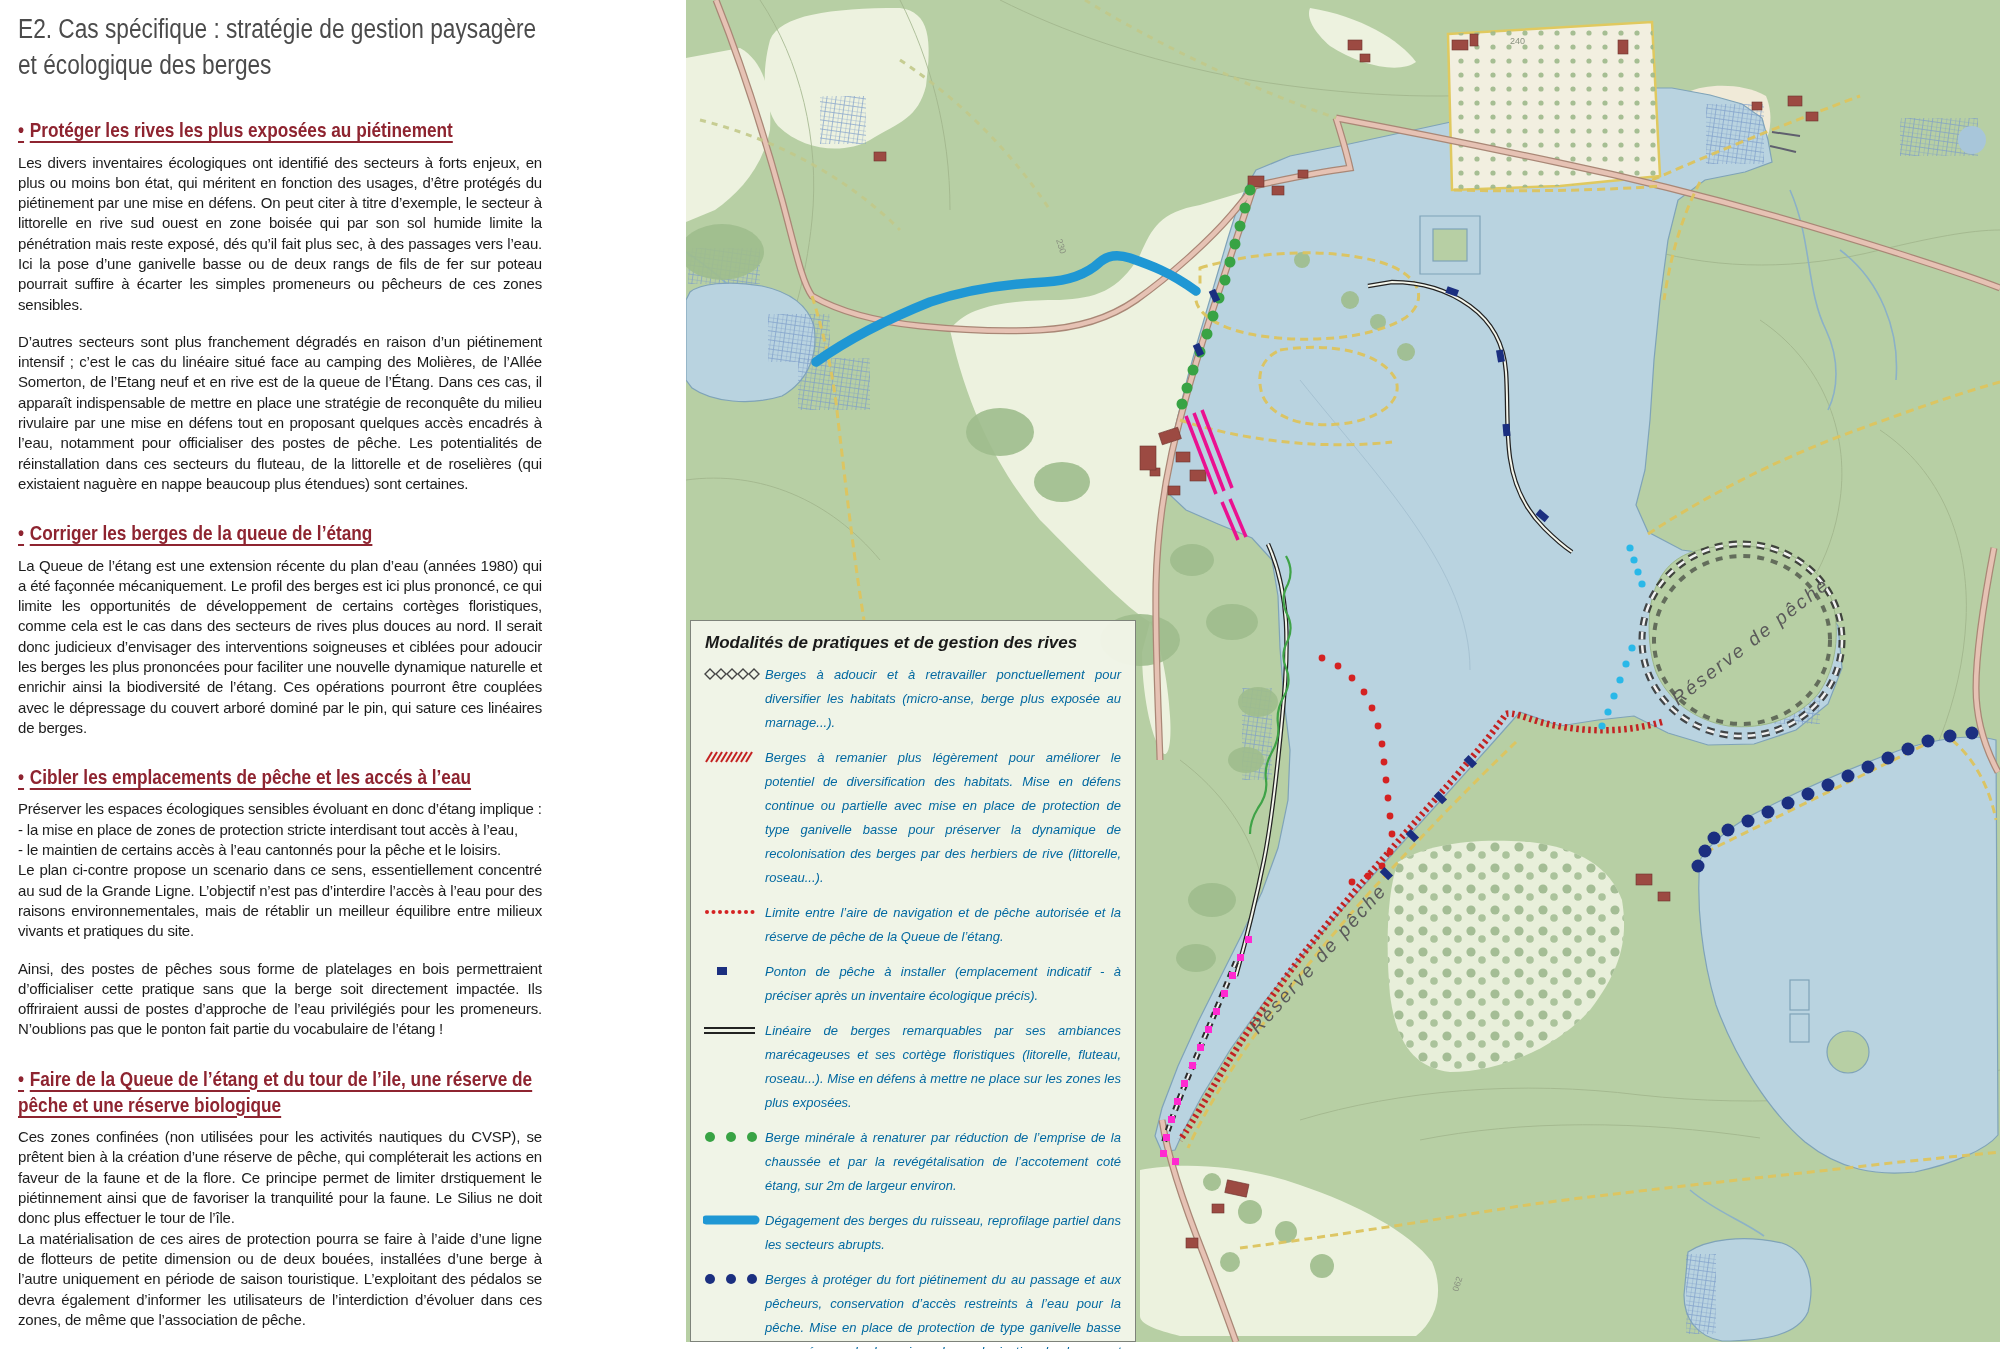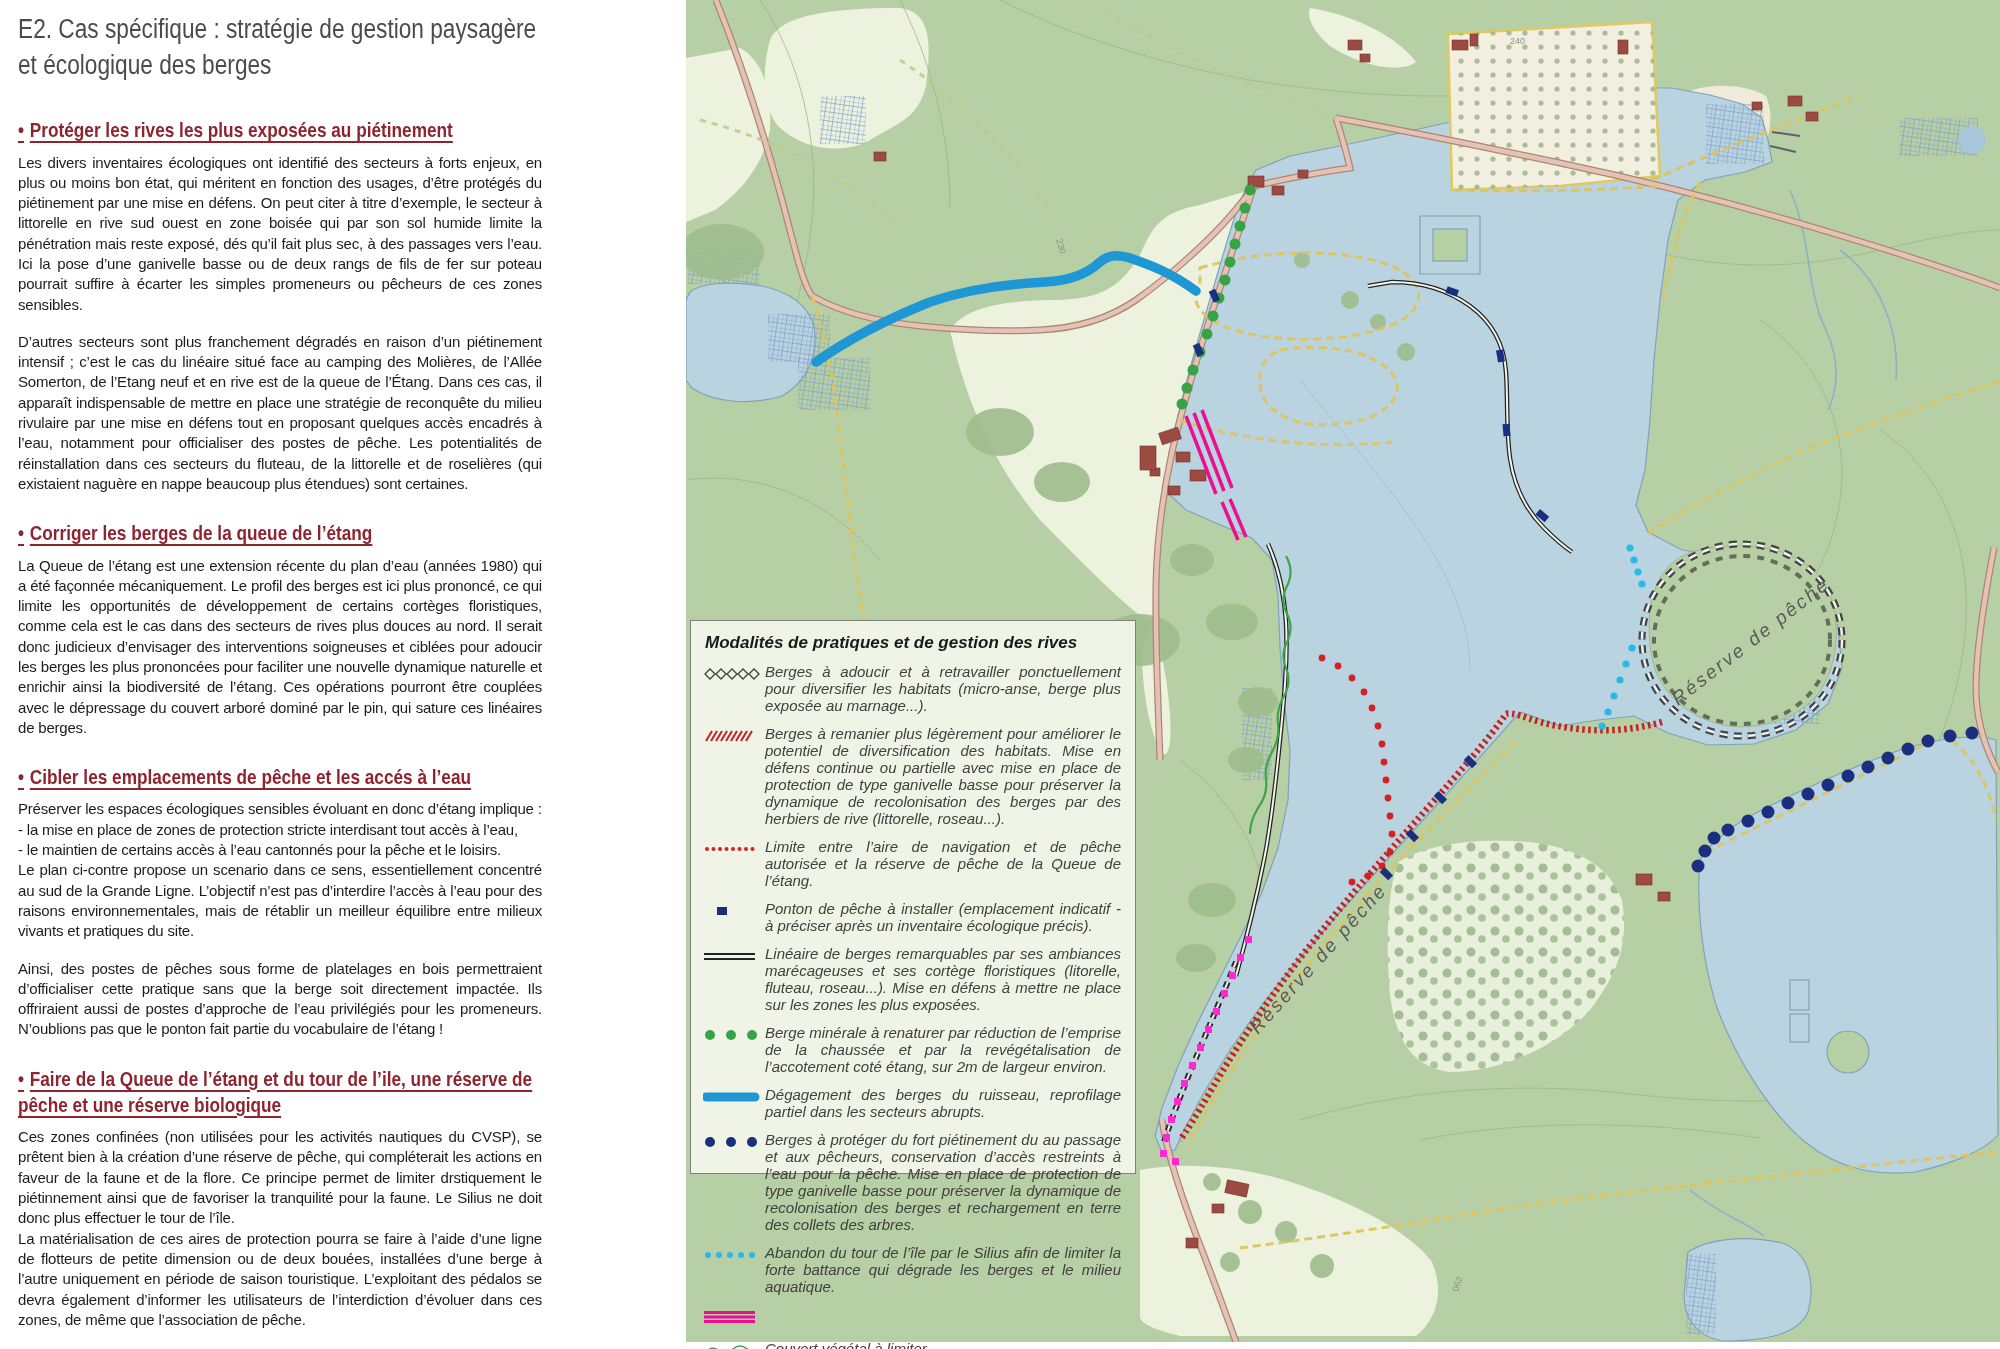--- a/index.html
+++ b/index.html
@@ -17,29 +17,29 @@
             text-underline-offset:4px;text-decoration-thickness:1.5px;}
   .sec-head .blt{margin-right:7px;}
   .doc-col p{font-size:15px;line-height:20.3px;letter-spacing:-0.2px;
              text-align:justify;margin:17px 0;}
   .doc-col p.tight{margin:0;}
   .doc-col p.first{margin-top:0;}
   
   .map-wrap{position:absolute;left:686px;top:0;width:1314px;height:1342px;}
   .map-wrap svg{display:block;}
   
-  .legend{position:absolute;left:690px;top:620px;width:446px;height:554px;
+  .legend{position:absolute;left:690px;top:620px;width:446px;height:722px;
           background:rgba(243,246,235,0.94);border:1.5px solid #7e837a;
           box-sizing:border-box;padding:10px 14px 13px 12px;}
   .legend-title{font-style:italic;font-weight:700;font-size:17px;color:#1a1a1a;
                 margin:2px 0 10px 2px;}
   .lg-row{display:flex;align-items:flex-start;margin-bottom:11px;}
   .lg-sym{flex:0 0 62px;padding-top:3px;}
-  .lg-txt{flex:1;font-style:italic;font-size:15px;line-height:17px;
-          text-align:justify;color:#404040;}
+  .lg-txt{flex:1;font-style:italic;font-size:13px;line-height:24px;
+          text-align:justify;color:#0369a1;}
 </style>
 </head>
 <body>
 
 <div class="doc-col">
   <div class="doc-title">E2. Cas spécifique : stratégie de gestion paysagère et écologique des berges</div>
 
   <div class="sec">
     <div class="sec-head"><span class="blt">•</span><span>Protéger les rives les plus exposées au piétinement</span></div>
     <p class="first">Les divers inventaires écologiques ont identifié des secteurs à forts enjeux, en plus ou moins bon état, qui méritent en fonction des usages, d’être protégés du piétinement par une mise en défens. On peut citer à titre d’exemple, le secteur à littorelle en rive sud ouest en zone boisée qui par son sol humide limite la pénétration mais reste exposé, dés qu’il fait plus sec, à des passages vers l’eau. Ici la pose d’une ganivelle basse ou de deux rangs de fils de fer sur poteau pourrait suffire à écarter les simples promeneurs ou pêcheurs de ces zones sensibles.</p>

